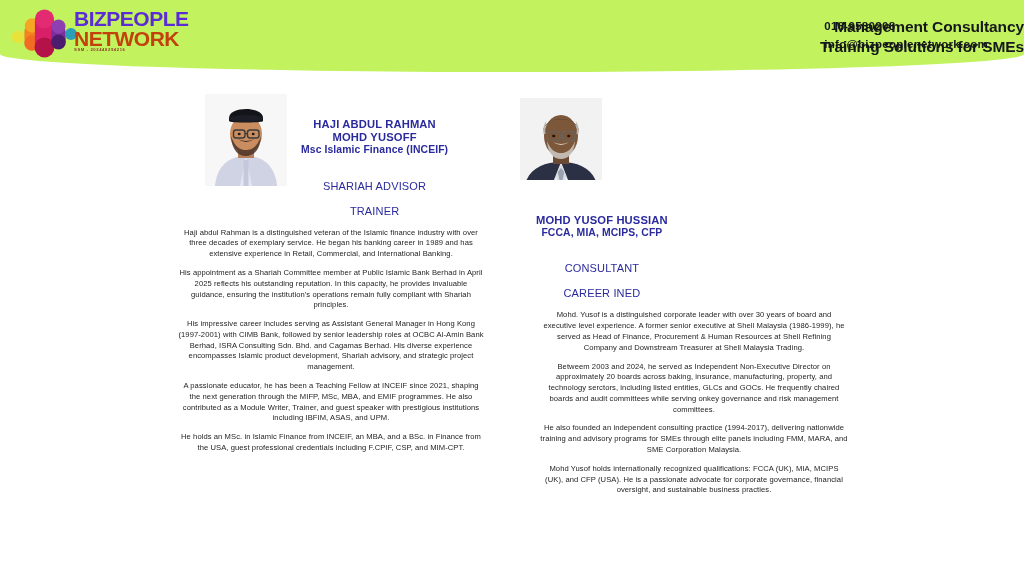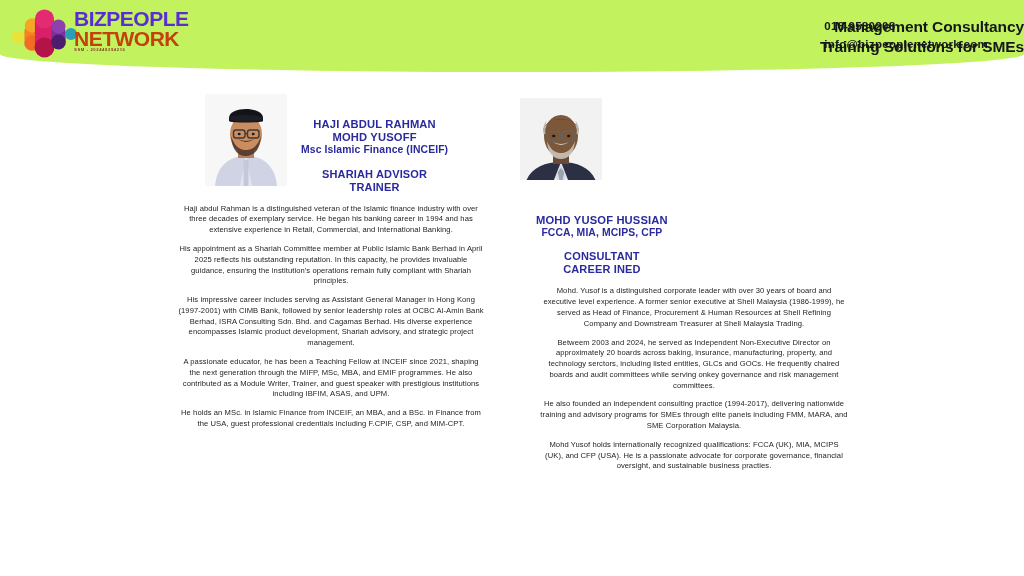--- a/index.html
+++ b/index.html
@@ -95,22 +95,23 @@
   .nm-line {
     display:block; font-size:11.2px; font-weight:bold;
     letter-spacing:0.15px;
   }
   .nm-sub {
     display:block; font-size:10.4px; font-weight:bold;
     letter-spacing:0.1px;
   }
   .nm-gap { height:11px; }
   .nm-role {
-    display:block; font-size:11px; font-weight:bold;
+    display:block; font-size:11px; font-weight:normal;
     letter-spacing:0.15px;
+    margin-top:12px;
   }
 
   .bio {
     margin-top:10px;
     color:#1c1c1c;
     text-align:center;
   }
   .col-left .bio { padding:0 28px 0 178px; }
   .col-right .bio { padding:0 176px 0 28px; }
   .bio p {
@@ -202,21 +203,21 @@
         <div class="name-block">
           <span class="nm-line">HAJI ABDUL RAHMAN</span>
           <span class="nm-line">MOHD YUSOFF</span>
           <span class="nm-sub">Msc Islamic Finance (INCEIF)</span>
           <div class="nm-gap"></div>
           <span class="nm-role">SHARIAH ADVISOR</span>
           <span class="nm-role">TRAINER</span>
         </div>
       </div>
       <div class="bio">
-        <p>Haji abdul Rahman is a distinguished veteran of the Islamic finance industry with over three decades of exemplary service. He began his banking career in 1994 and has extensive experience in Retail, Commercial, and International Banking.</p>
+        <p>Haji abdul Rahman is a distinguished veteran of the Islamic finance industry with over three decades of exemplary service. He began his banking career in 1989 and has extensive experience in Retail, Commercial, and International Banking.</p>
         <p>His appointment as a Shariah Committee member at Public Islamic Bank Berhad in April 2025 reflects his outstanding reputation. In this capacity, he provides invaluable guidance, ensuring the institution's operations remain fully compliant with Shariah principles.</p>
         <p>His impressive career includes serving as Assistant General Manager in Hong Kong (1997-2001) with CIMB Bank, followed by senior leadership roles at OCBC Al-Amin Bank Berhad, ISRA Consulting Sdn. Bhd. and Cagamas Berhad. His diverse experience encompasses Islamic product development, Shariah advisory, and strategic project management.</p>
         <p>A passionate educator, he has been a Teaching Fellow at INCEIF since 2021, shaping the next generation through the MIFP, MSc, MBA, and EMIF programmes. He also contributed as a Module Writer, Trainer, and guest speaker with prestigious institutions including IBFIM, ASAS, and UPM.</p>
         <p>He holds an MSc. in Islamic Finance from INCEIF, an MBA, and a BSc. in Finance from the USA, guest professional credentials including F.CPIF, CSP, and MIM-CPT.</p>
       </div>
     </div>
 
     <div class="col col-right">
       <div class="profile-head">
         <div class="photo">

